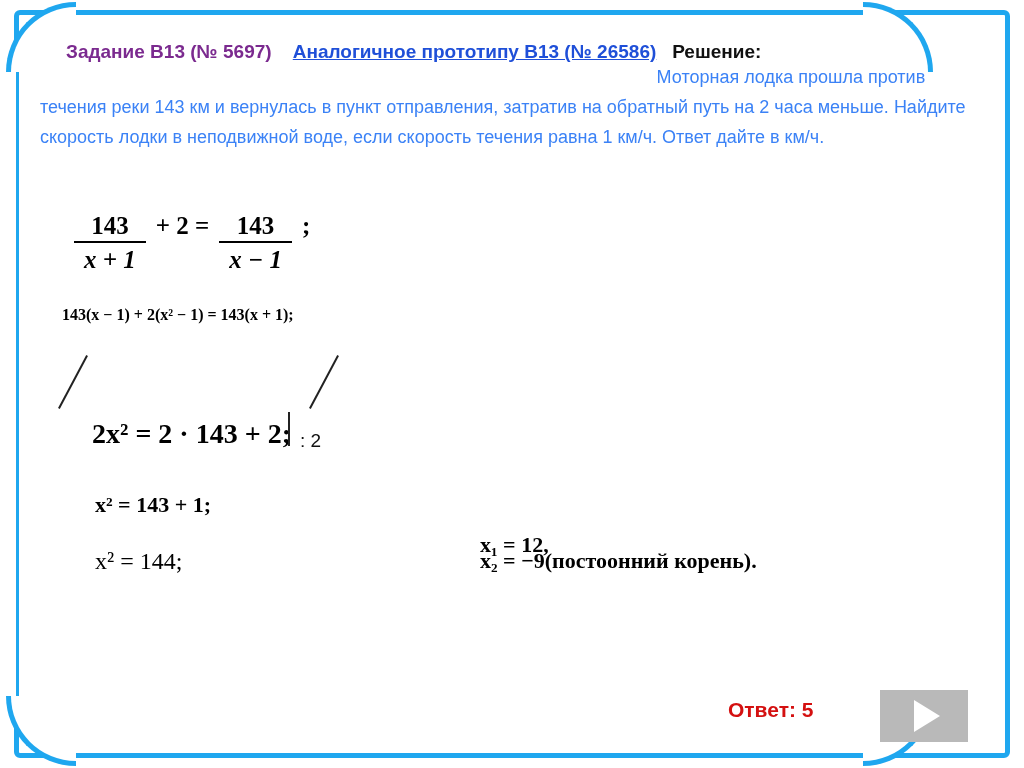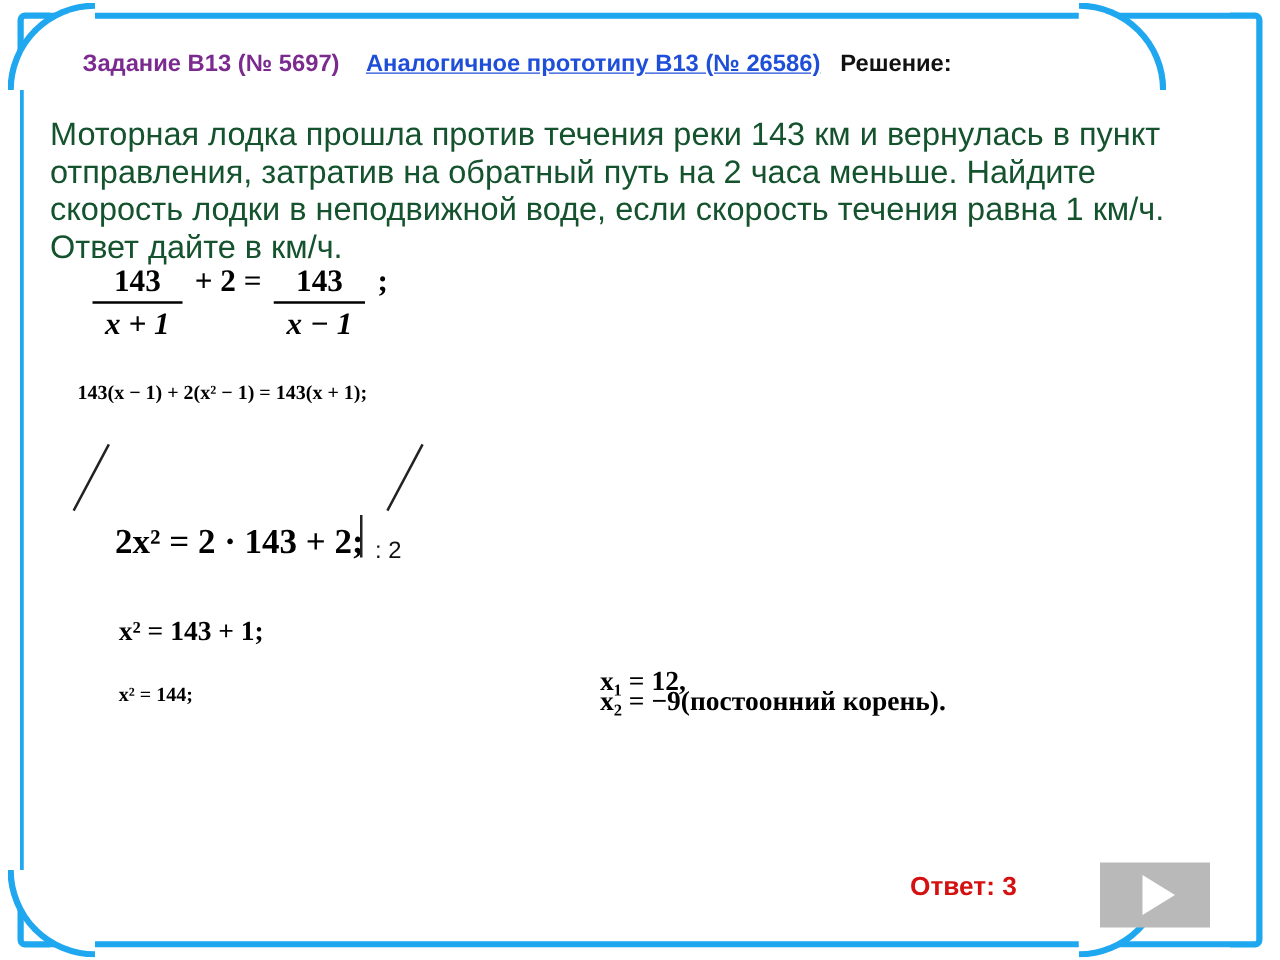--- a/index.html
+++ b/index.html
@@ -88,23 +88,23 @@
     text-decoration: underline;
   }
   .hdr-solution { color: #111111; }
 
   
   .statement {
     position: absolute;
     left: 40px;
     top: 62px;
     width: 930px;
-    font-size: 26px;
+    font-size: 18px;
     line-height: 30px;
-    color: #14532d;
+    color: #3b82f6;
   }
 
   
   .math {
     font-family: "Liberation Serif", serif;
     color: #000000;
     position: absolute;
     white-space: nowrap;
   }
 
@@ -132,21 +132,21 @@
     display: block;
     padding: 3px 10px 0 10px;
     font-style: italic;
   }
   .eq-op { margin: 0 6px; }
 
   .eq2 { left: 62px; top: 306px; font-size: 16px; font-weight: bold; }
   .eq3 { left: 55px; top: 362px; font-size: 22px; font-weight: bold; }
   .eq4 { left: 92px; top: 418px; font-size: 28px; font-weight: bold; }
   .eq5 { left: 95px; top: 492px; font-size: 22px; font-weight: bold; }
-  .eq6 { left: 95px; top: 548px; font-size: 16px; font-weight: bold; }
+  .eq6 { left: 95px; top: 548px; font-size: 24px; font-weight: normal; }
 
   .divide-note {
     position: absolute;
     left: 300px;
     top: 430px;
     font-family: "Liberation Sans", sans-serif;
     font-size: 19px;
     color: #111;
   }
   .divide-bar {
@@ -252,19 +252,19 @@
   <div class="math eq4">2x² = 2 · 143 + 2;</div>
   <div class="divide-bar"></div>
   <div class="divide-note">: 2</div>
 
   <div class="math eq5">x² = 143 + 1;</div>
   <div class="math eq6">x² = 144;</div>
 
   <div class="math root1">x₁ = 12,</div>
   <div class="math root2">x₂ = −9(постоонний   корень).</div>
 
-  <div class="answer">Ответ: 3</div>
+  <div class="answer">Ответ: 5</div>
 
   <div class="play-button">
     <div class="play-tri"></div>
   </div>
 
 </div>
 
 </body></html>

